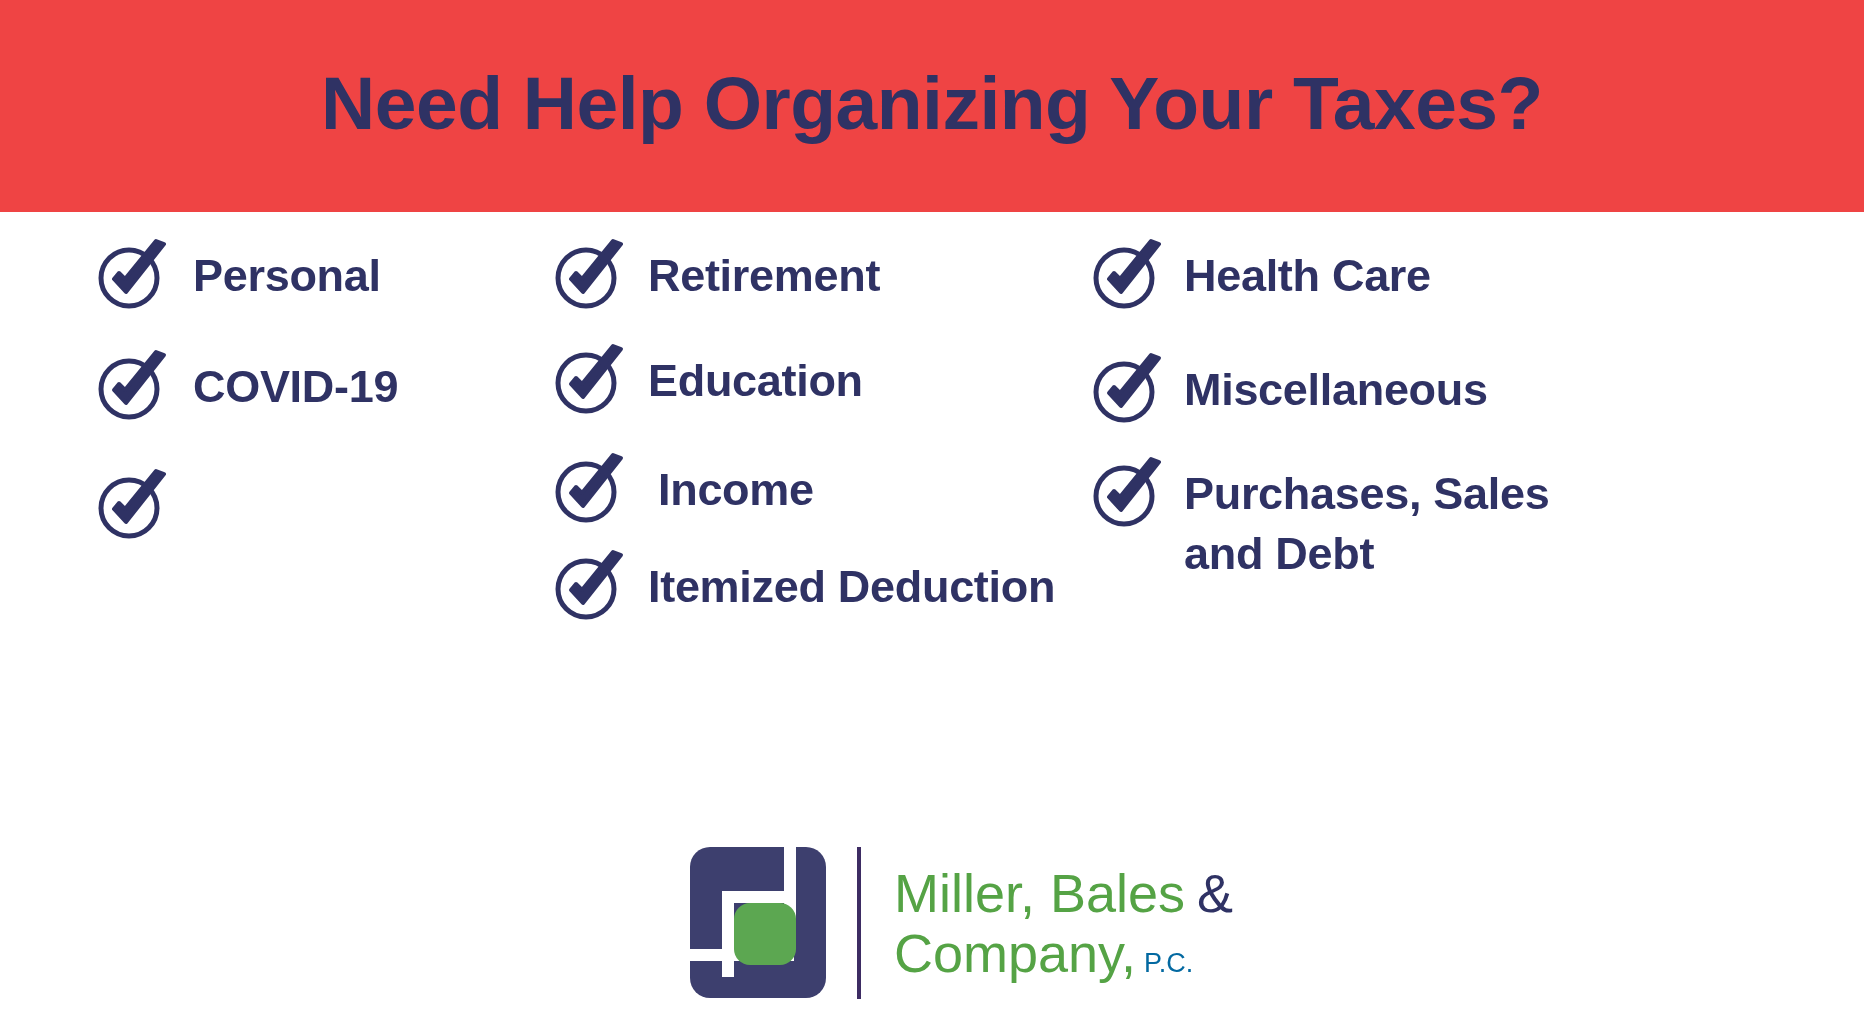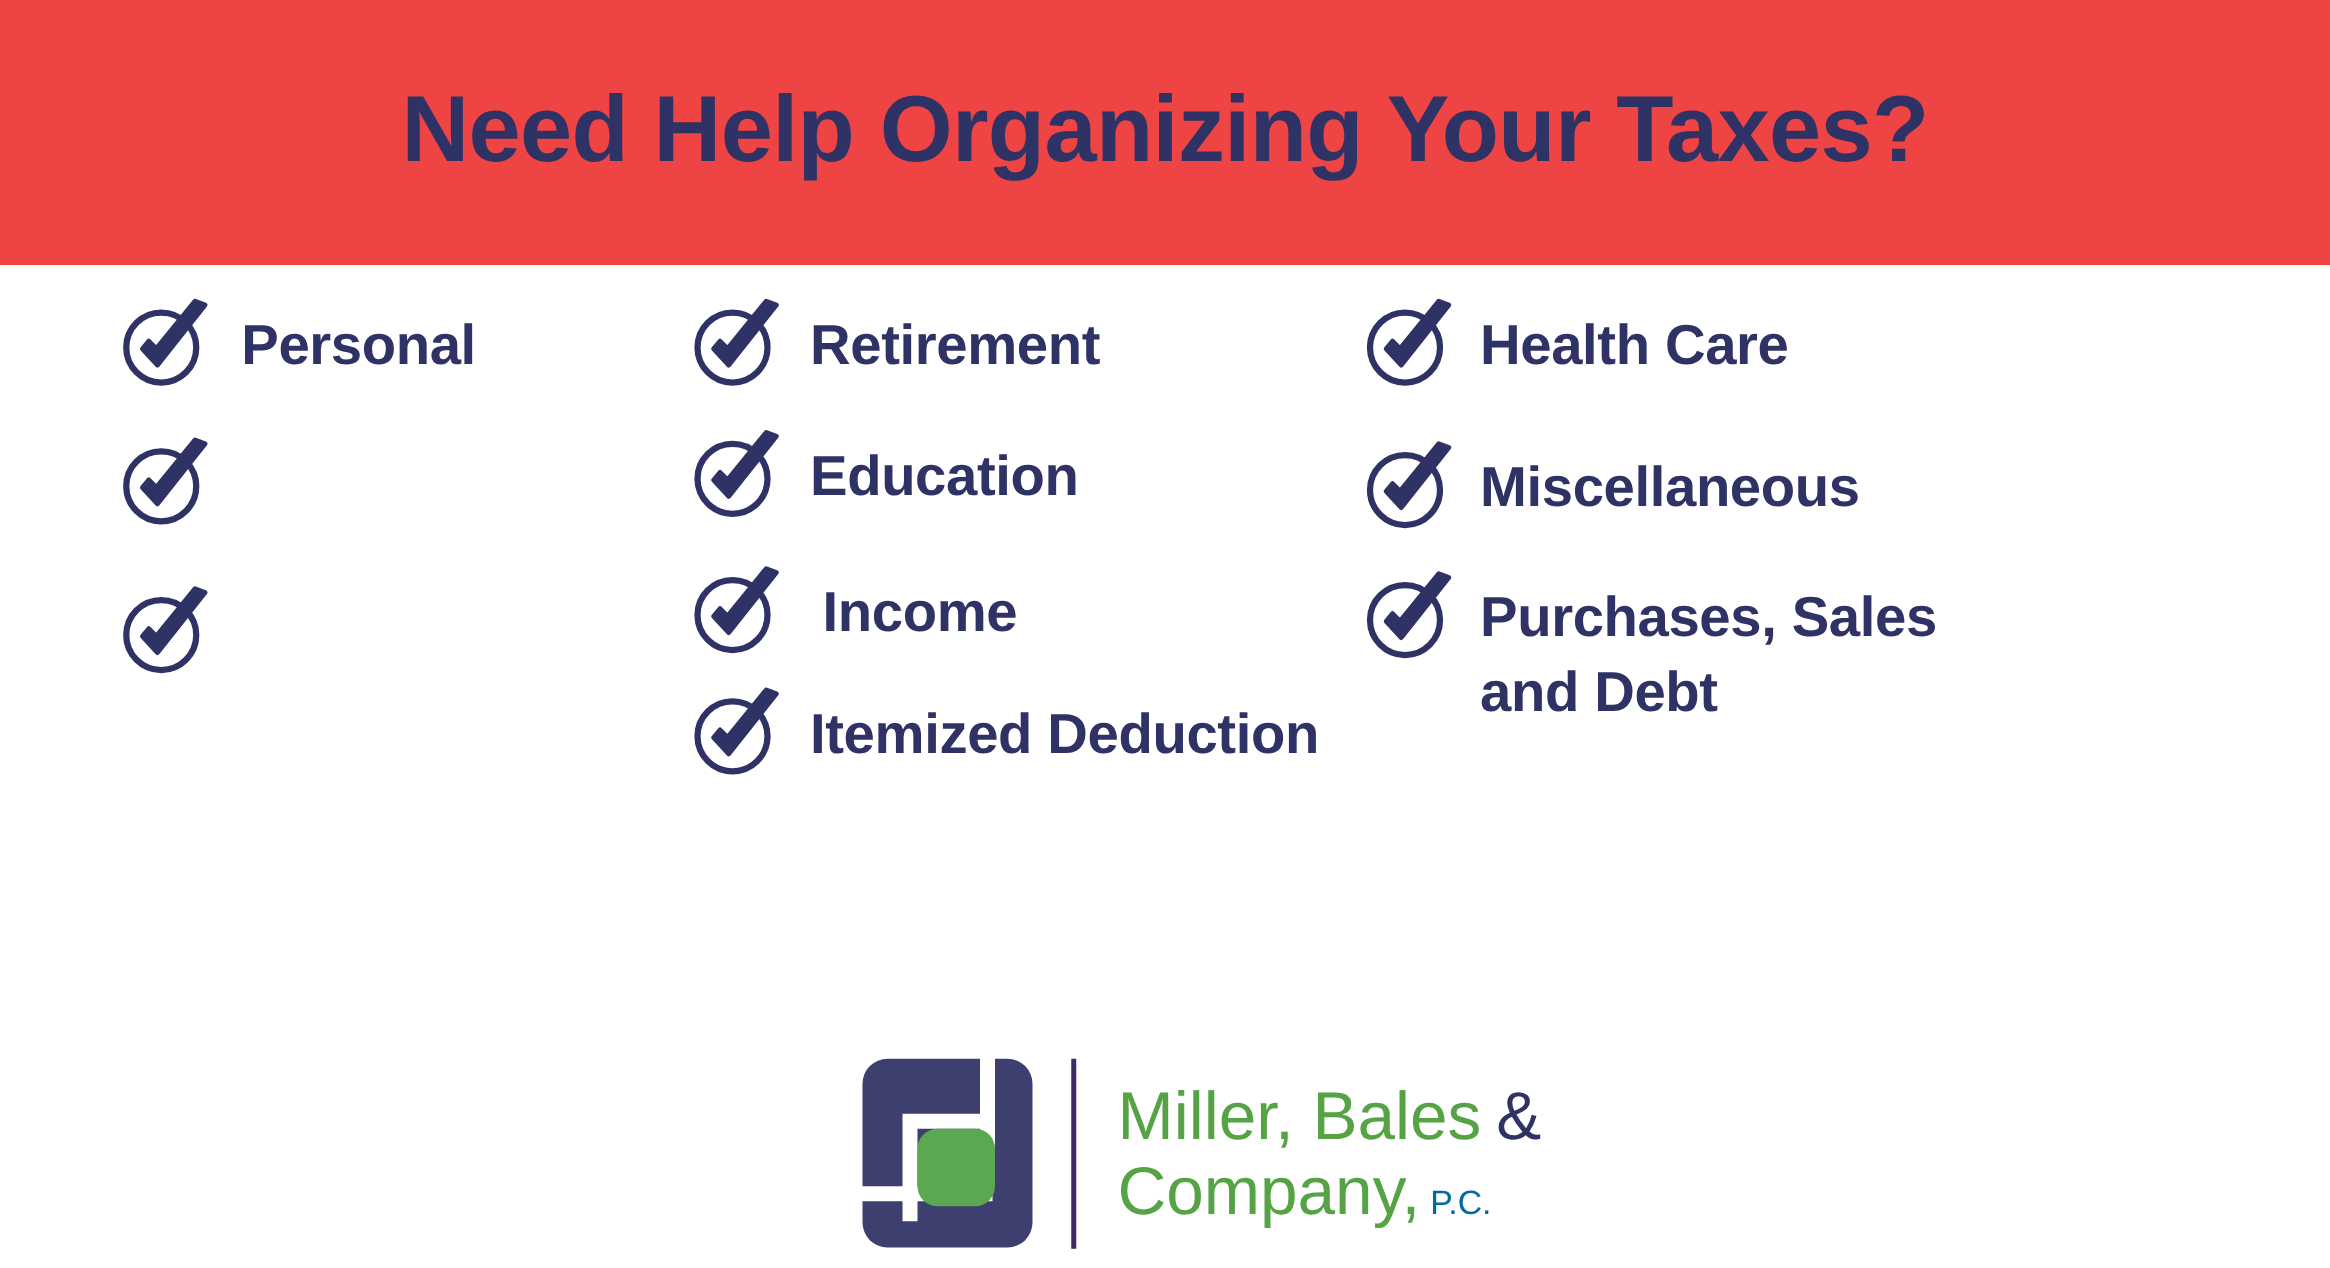--- a/index.html
+++ b/index.html
@@ -159,20 +159,21 @@
         <path d="M19 41 L31 54 L69 6 L61 3 L30 41 L24 35 Z" fill="#2F3264" stroke="#2F3264" stroke-width="4" stroke-linejoin="round"></path>
       </svg>
       <span class="check-label">Personal</span>
     </div>
 
     <div class="check-item">
       <svg class="check-icon" viewBox="0 0 74 74">
         <circle cx="34" cy="40" r="28" fill="none" stroke="#2F3264" stroke-width="5"></circle>
         <path d="M19 41 L31 54 L69 6 L61 3 L30 41 L24 35 Z" fill="#2F3264" stroke="#2F3264" stroke-width="4" stroke-linejoin="round"></path>
       </svg>
+      <span class="check-label">COVID-19</span>
     </div>
 
     <div class="check-item">
       <svg class="check-icon" viewBox="0 0 74 74">
         <circle cx="34" cy="40" r="28" fill="none" stroke="#2F3264" stroke-width="5"></circle>
         <path d="M19 41 L31 54 L69 6 L61 3 L30 41 L24 35 Z" fill="#2F3264" stroke="#2F3264" stroke-width="4" stroke-linejoin="round"></path>
       </svg>
     </div>
   </div>
 

